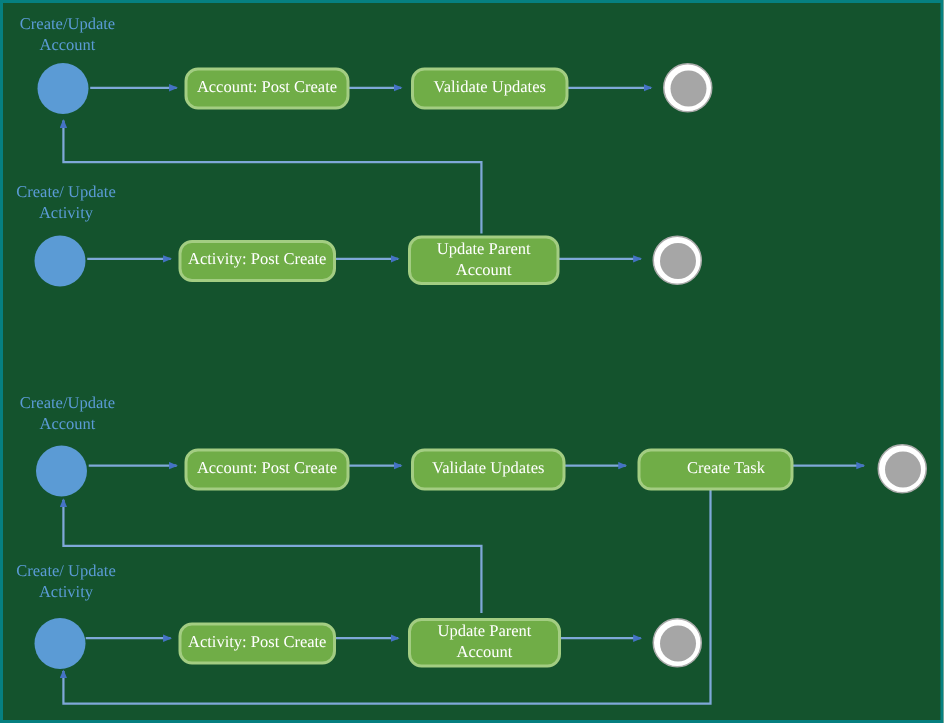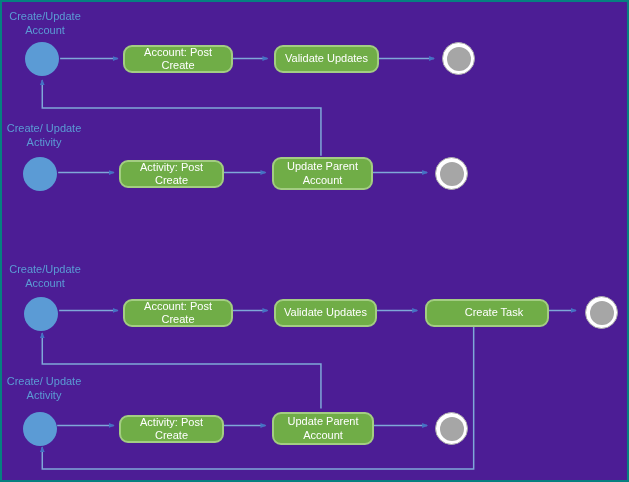--- a/index.html
+++ b/index.html
@@ -1,22 +1,22 @@
 <!DOCTYPE html>
 <html><head>
 <meta charset="utf-8">
 <style>
   html,body { margin:0; padding:0; background:#fff; }
   .canvas {
     position: relative;
     width: 629px; height: 482px;
     box-sizing: border-box;
     border: 2px solid #068080;
-    background: #4c1d95;
-    font-family: Liberation Sans, sans-serif;
+    background: #14532d;
+    font-family: Liberation Serif, serif;
     overflow: hidden;
   }
   .layer { position:absolute; left:0; top:0; width:100%; height:100%; }
   svg.layer { pointer-events:none; }
 
   .start-node {
     position:absolute; width:34px; height:34px; border-radius:50%;
     background:#5B9BD5;
   }
   .task {
@@ -90,21 +90,21 @@
 Account</div>
   <div class="end-node" style="left:433px; top:155px;">
     <div class="disc"></div>
   </div>
 
   <div class="lane-label" style="left:4px; top:261px; width:78px;">Create/Update
 Account</div>
   <div class="start-node" style="left:22px; top:295px;"></div>
   <div class="task" style="left:121px; top:297px; width:110px; height:28px;">Account: Post Create</div>
   <div class="task" style="left:272px; top:297px; width:103px; height:28px;">Validate Updates</div>
-  <div class="task" style="left:423px; top:297px; width:124px; height:28px;padding-left:18px;">Create Task</div>
+  <div class="task" style="left:423px; top:297px; width:104px; height:28px;padding-left:18px;">Create Task</div>
   <div class="end-node" style="left:583px; top:294px;">
     <div class="disc"></div>
   </div>
 
   <div class="lane-label" style="left:2px; top:373px; width:80px;">Create/ Update
 Activity</div>
   <div class="start-node" style="left:21px; top:410px;"></div>
   <div class="task" style="left:117px; top:413px; width:105px; height:28px;">Activity: Post Create</div>
   <div class="task" style="left:270px; top:410px; width:102px; height:33px;">Update Parent
 Account</div>

